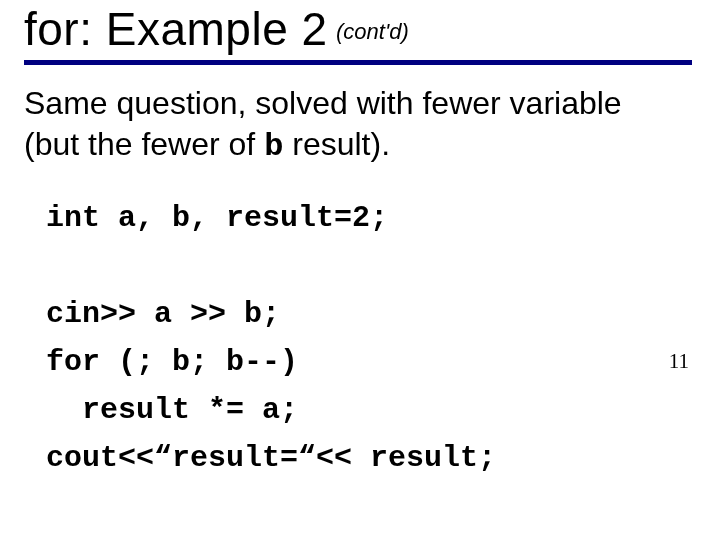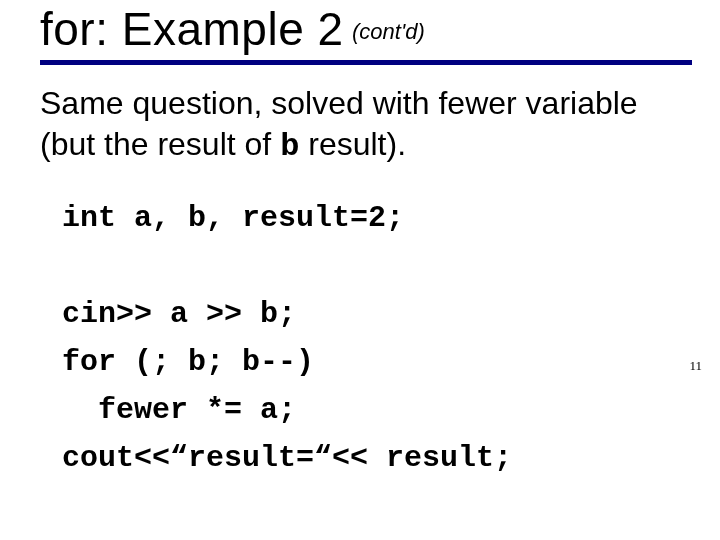--- a/index.html
+++ b/index.html
@@ -10,21 +10,21 @@
     background: #ffffff;
     font-family: "Comic Sans MS", "Comic Sans", cursive, sans-serif;
     color: #000;
     overflow: hidden;
   }
   .slide {
     position: relative;
     width: 720px;
     height: 388px;
     box-sizing: border-box;
-    padding: 0 24px 0 40px;
+    padding: 0 24px 0 24px;
   }
   .title-row {
     padding-top: 2px;
     white-space: nowrap;
   }
   .title-main {
     font-size: 46px;
     font-weight: 400;
     letter-spacing: 0.5px;
   }
@@ -54,44 +54,44 @@
     font-family: "Courier New", Courier, monospace;
     font-weight: bold;
     font-size: 30px;
     line-height: 1.6;
     margin-top: 26px;
     margin-left: 22px;
     white-space: pre;
   }
   .page-num {
     position: absolute;
-    right: 18px;
+    right: 31px;
     bottom: 14px;
     font-family: "Times New Roman", Times, serif;
-    font-size: 13px;
+    font-size: 21px;
   }
 </style>
 </head>
 <body>
 
 <div class="slide">
 
   <div class="title-row">
     <span class="title-main">for: Example 2</span>
     <span class="title-sub">(cont'd)</span>
   </div>
   <div class="title-underline"></div>
 
   <div class="body-text">
     <span>Same question, solved with fewer variable</span><br>
-    <span>(but the result of </span><span class="mono">b</span><span> result).</span>
+    <span>(but the fewer of </span><span class="mono">b</span><span> result).</span>
   </div>
 
   <div class="code-block"><span>int a, b, result=2;</span>
 <span></span>
 <span>cin&gt;&gt; a &gt;&gt; b;</span>
 <span>for (; b; b--)</span>
-<span>  fewer *= a;</span>
+<span>  result *= a;</span>
 <span>cout&lt;&lt;“result=“&lt;&lt; result;</span></div>
 
   <div class="page-num">11</div>
 
 </div>
 
 </body></html>

